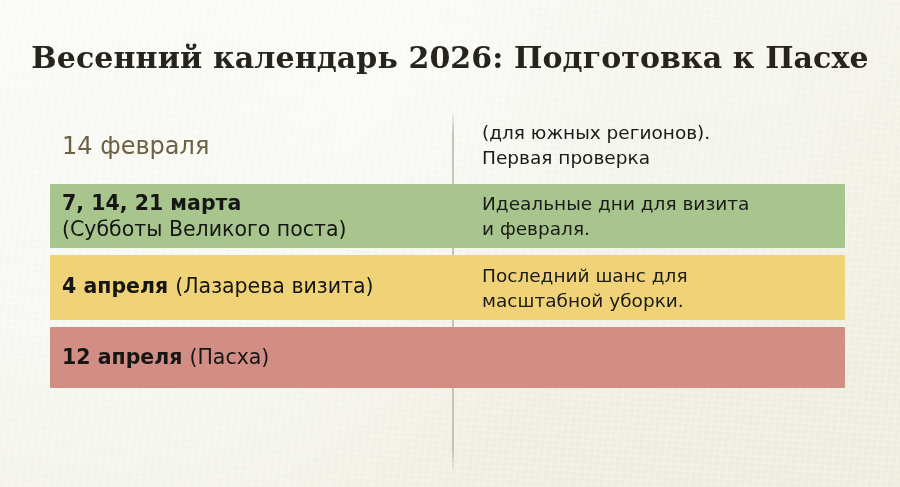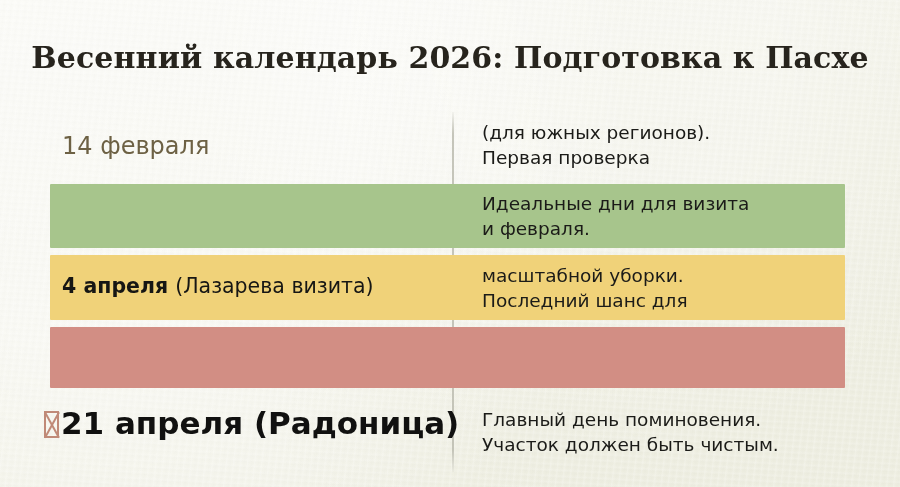--- a/index.html
+++ b/index.html
@@ -177,43 +177,41 @@
       <span class="txt-line strong-none">14 февраля</span>
     </div>
     <div class="cell cell-right" style="top:8px;">
       <span class="txt-line">(для южных регионов).</span>
       <span class="txt-line">Первая проверка</span>
     </div>
   </div>
 
   <div class="row r2" style="top:184px; height:64px;">
     <div class="band" style="background-color:#a7c58c;"></div>
+    <div class="cell cell-left" style="top:6px;">
+      <span class="txt-line strong">7, 14, 21 марта</span>
+      <span class="txt-line light">(Субботы Великого поста)</span>
+    </div>
     <div class="cell cell-right" style="top:7px;">
       <span class="txt-line">Идеальные дни для визита</span>
       <span class="txt-line">и февраля.</span>
     </div>
   </div>
 
   <div class="row r3" style="top:255px; height:65px;">
     <div class="band" style="background-color:#f0d279;"></div>
     <div class="cell cell-left" style="top:18px;">
       <span class="txt-line"><span class="strong">4 апреля</span><span class="light" style="margin-left:7px;">(Лазарева визита)</span></span>
     </div>
     <div class="cell cell-right" style="top:8px;">
+      <span class="txt-line">Последний шанс для</span>
       <span class="txt-line">масштабной уборки.</span>
-      <span class="txt-line">Последний шанс для</span>
     </div>
   </div>
 
   <div class="row r4" style="top:327px; height:61px;">
     <div class="band" style="background-color:#d28e84;"></div>
-  </div>
-
-  <div class="row r5" style="top:395px; height:80px;">
-    <div class="cell cell-left" style="top:10px; left:44px; width:410px;">
-      <span class="txt-line"><span class="tofu"></span><span>21 апреля (Радоница)</span></span>
-    </div>
-    <div class="cell cell-right" style="top:12px;">
-      <span class="txt-line">Главный день поминовения.</span>
-      <span class="txt-line">Участок должен быть чистым.</span>
-    </div>
-  </div>
+    <div class="cell cell-left" style="top:17px;">
+      <span class="txt-line"><span class="strong">12 апреля</span><span class="light" style="margin-left:7px;">(Пасха)</span></span>
+    </div>
+  </div>
+
 </div>
 
 </body></html>

